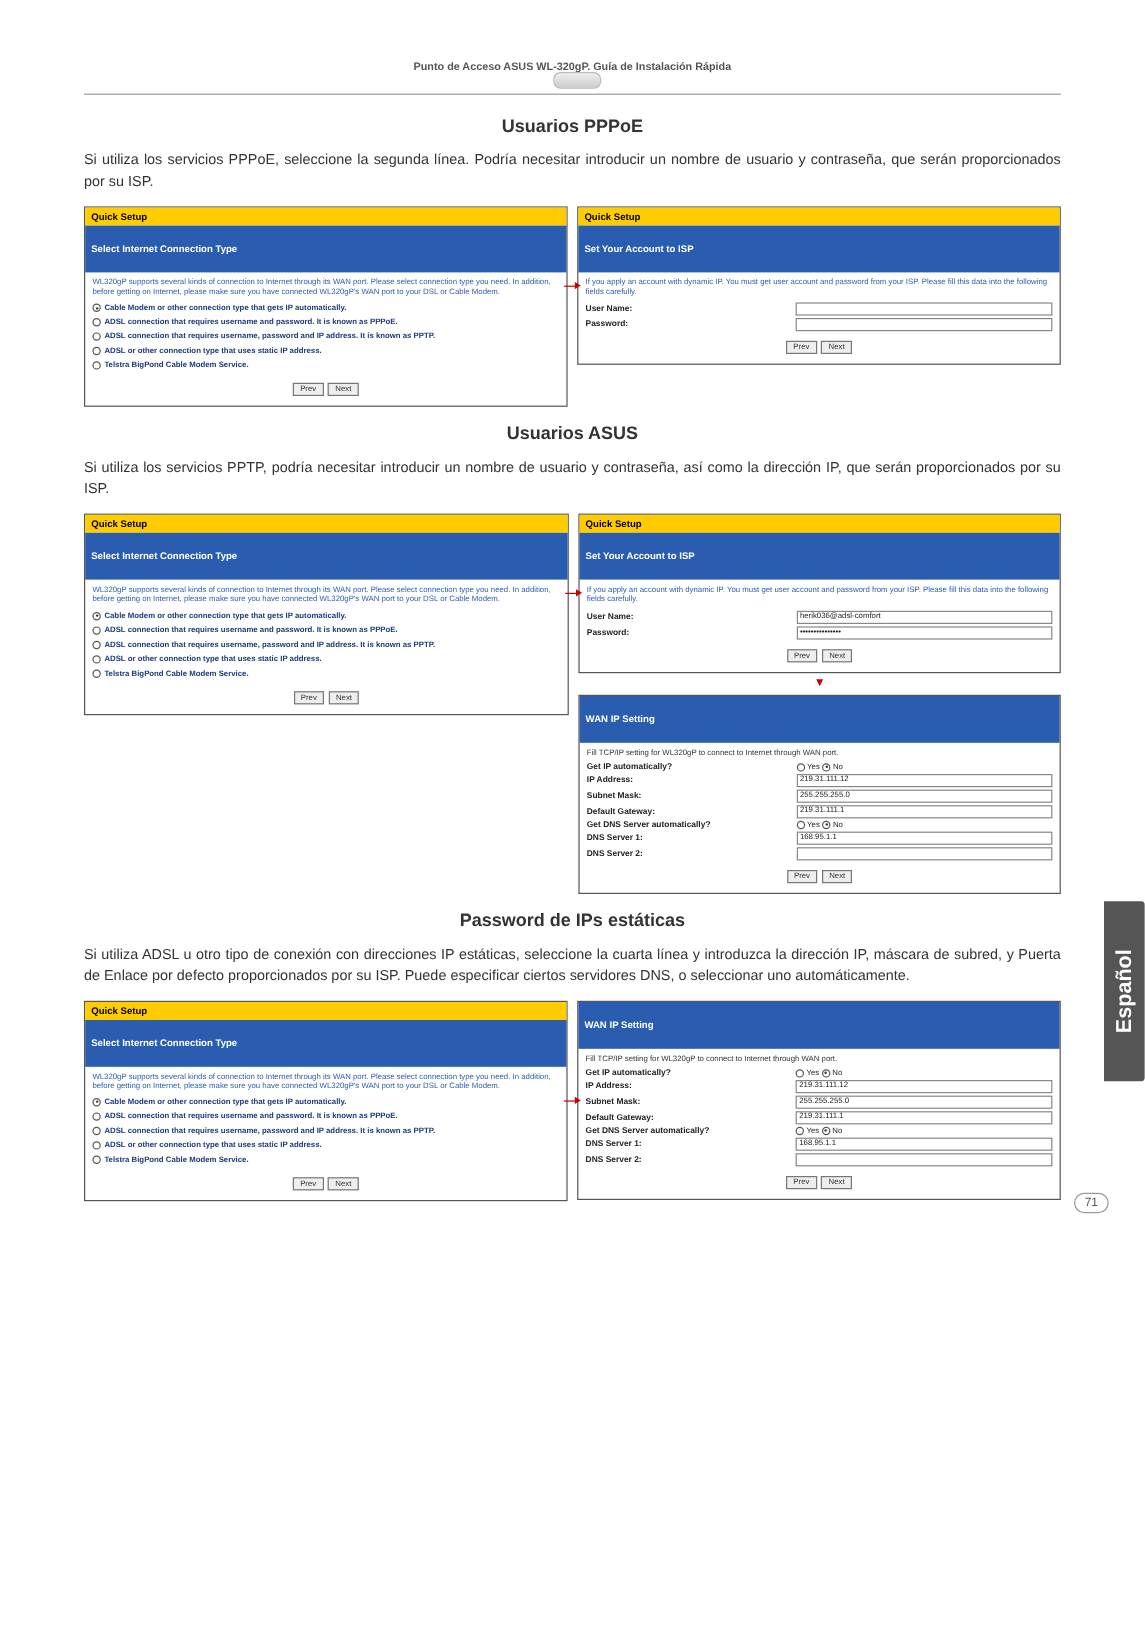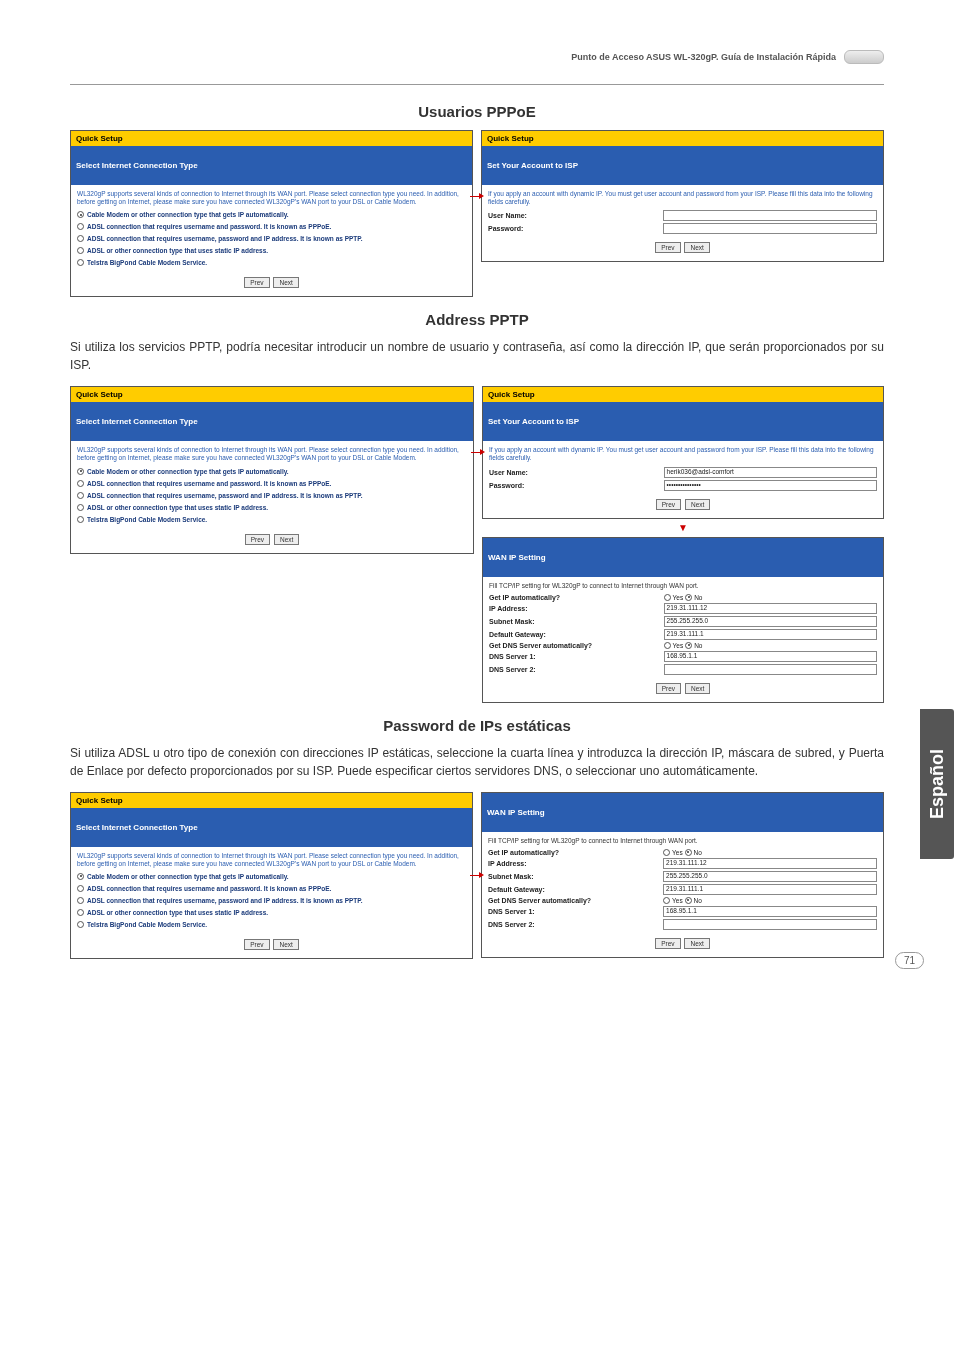--- a/index.html
+++ b/index.html
@@ -9,28 +9,29 @@
     width: 954px;
     margin: 0 auto;
     color: #333;
     position: relative;
   }
   .page {
     padding: 50px 70px 30px 70px;
   }
   .header-line {
     border-bottom: 1px solid #999;
-    padding-bottom: 20px;
+    padding-bottom: 4px;
     margin-bottom: 18px;
     display: flex;
     justify-content: flex-end;
     align-items: center;
     font-size: 9px;
     color: #555;
     font-weight: bold;
+    flex-direction: column;
   }
   .header-line .logo {
     width: 40px;
     height: 14px;
     margin-left: 8px;
     border: 1px solid #bbb;
     border-radius: 6px;
     background: linear-gradient(#eee,#ccc);
   }
   h3.section-title {
@@ -156,20 +157,21 @@
 <body>
 
 <div class="page">
 
   <div class="header-line">
     <span>Punto de Acceso ASUS WL-320gP. Guía de Instalación Rápida</span>
     <span class="logo"></span>
   </div>
 
   <h3 class="section-title">Usuarios PPPoE</h3>
+  <p class="body-text">Si utiliza los servicios PPPoE, seleccione la segunda línea. Podría necesitar introducir un nombre de usuario y contraseña, que serán proporcionados por su ISP.</p>
 
   <div class="shot-row">
 
     <div class="panel flex1">
       <div class="titlebar">Quick Setup</div>
       <div class="subtitlebar">Select Internet Connection Type</div>
       <div class="panel-body">
         <div class="desc">WL320gP supports several kinds of connection to Internet through its WAN port. Please select connection type you need. In addition, before getting on Internet, please make sure you have connected WL320gP's WAN port to your DSL or Cable Modem.</div>
         <div class="radio-line">
             <span class="radio-dot sel"></span>
@@ -212,21 +214,21 @@
             <span class="inp"></span>
           </div>
         <div class="btnrow">
           <span class="btn">Prev</span>
           <span class="btn">Next</span>
         </div>
       </div>
     </div>
   </div>
 
-  <h3 class="section-title">Address PPTP</h3>
+  <h3 class="section-title">Usuarios ASUS</h3>
   <p class="body-text">Si utiliza los servicios PPTP, podría necesitar introducir un nombre de usuario y contraseña, así como la dirección IP, que serán proporcionados por su ISP.</p>
 
   <div class="shot-row">
     <div class="panel flex1">
       <div class="titlebar">Quick Setup</div>
       <div class="subtitlebar">Select Internet Connection Type</div>
       <div class="panel-body">
         <div class="desc">WL320gP supports several kinds of connection to Internet through its WAN port. Please select connection type you need. In addition, before getting on Internet, please make sure you have connected WL320gP's WAN port to your DSL or Cable Modem.</div>
         <div class="radio-line">
             <span class="radio-dot sel"></span>

